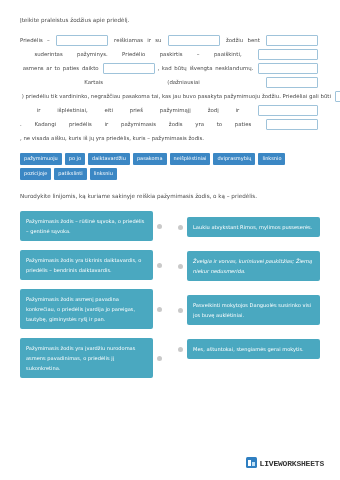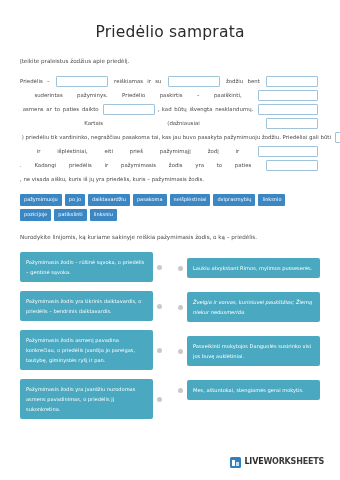--- a/index.html
+++ b/index.html
@@ -128,22 +128,23 @@
   
   .col-right { gap: 14px; padding-top: 6px; }
   .col-left  { gap: 9px; }
 
   
   .footer {
     position: absolute;
     right: 16px;
     bottom: 12px;
     display: flex;
-    align-items: flex-start;
+    align-items: flex-end;
     gap: 3px;
+    font-family: Liberation Mono, monospace;
   }
   .logo-mark {
     width: 11px;
     height: 11px;
     background: #2f7fc1;
     border-radius: 1.5px;
     position: relative;
   }
   .logo-mark::before {
     content: "";
@@ -165,21 +166,20 @@
     letter-spacing: -0.2px;
     color: #3b3b3b;
   }
   .logo-text .live { color: #2b2b2b; }
 </style>
 </head>
 <body>
 
 <div class="page">
 
-  <h1 class="title">Priedėlio samprata</h1>
 
   <div class="instruction instruction-1">Įteikite praleistus žodžius apie priedėlį.</div>
 
   <div class="cloze" id="cloze-paragraph"><span class="txt">Priedėlis – </span><span class="blank b-m"></span><span class="txt"> reiškiamas ir su </span><span class="blank b-m"></span><span class="txt"> žodžiu bent </span><span class="blank b-m"></span><span class="txt"> suderintas pažyminys. Priedėlio paskirtis – paaiškinti, </span><span class="blank b-l"></span><span class="txt"> asmens ar to paties daikto </span><span class="blank b-m"></span><span class="txt">, kad būtų išvengta nesklandumų. </span><span class="blank b-l"></span><span class="txt"> Kartais (dažniausiai </span><span class="blank b-m"></span><span class="txt"> ) priedėliu tik vardininko, negražčiau pasakoma tai, kas jau buvo pasakyta pažymimuoju žodžiu. Priedėliai gali būti </span><span class="blank b-l"></span><span class="txt"> ir išplėstiniai, eiti prieš pažymimąjį žodį ir </span><span class="blank b-l"></span><span class="txt">. Kadangi priedėlis ir pažymimasis žodis yra to paties </span><span class="blank b-m"></span><span class="txt">, ne visada aišku, kuris iš jų yra priedėlis, kuris – pažymimasis žodis.</span></div>
 
   <div class="chips" id="chips-row-1">
       <div class="chip">pažymimuoju</div>
       <div class="chip">po jo</div>
       <div class="chip">daiktavardžiu</div>
       <div class="chip">pasakoma</div>

